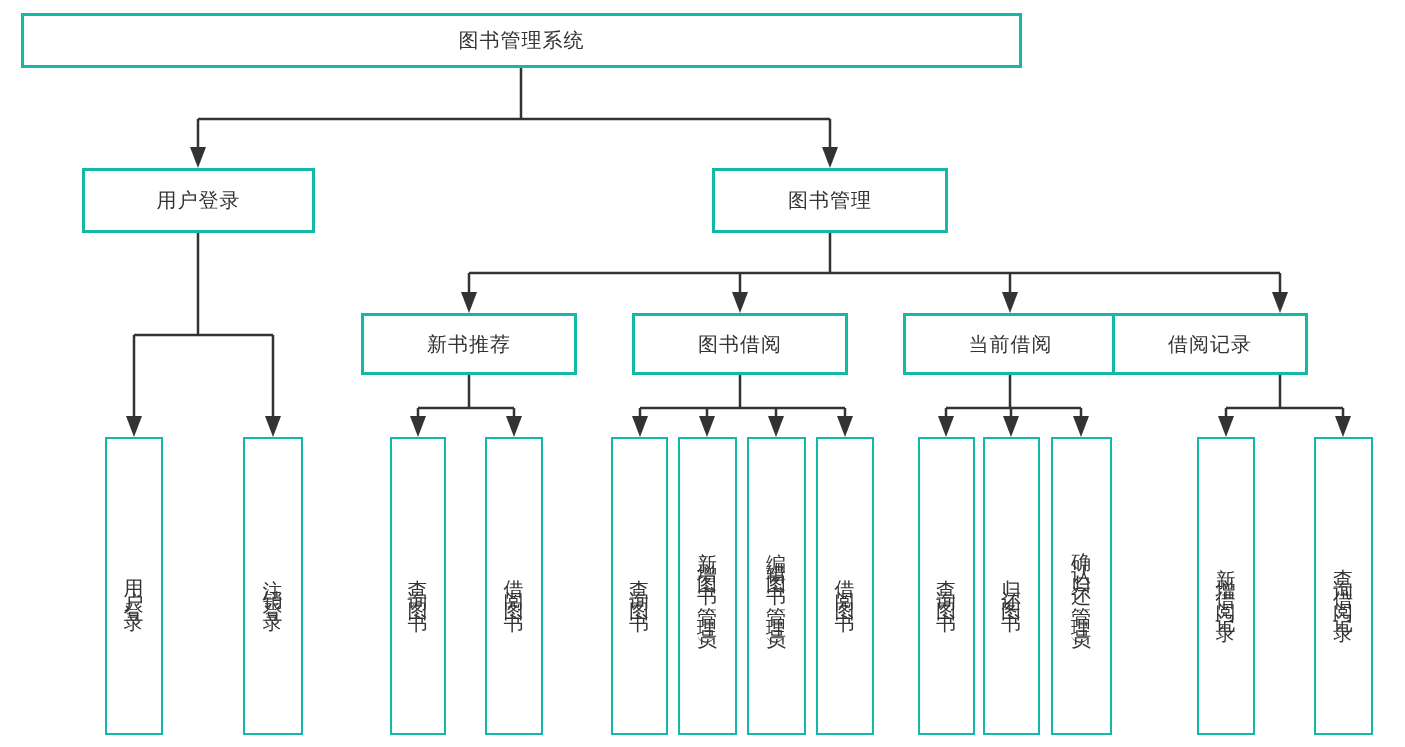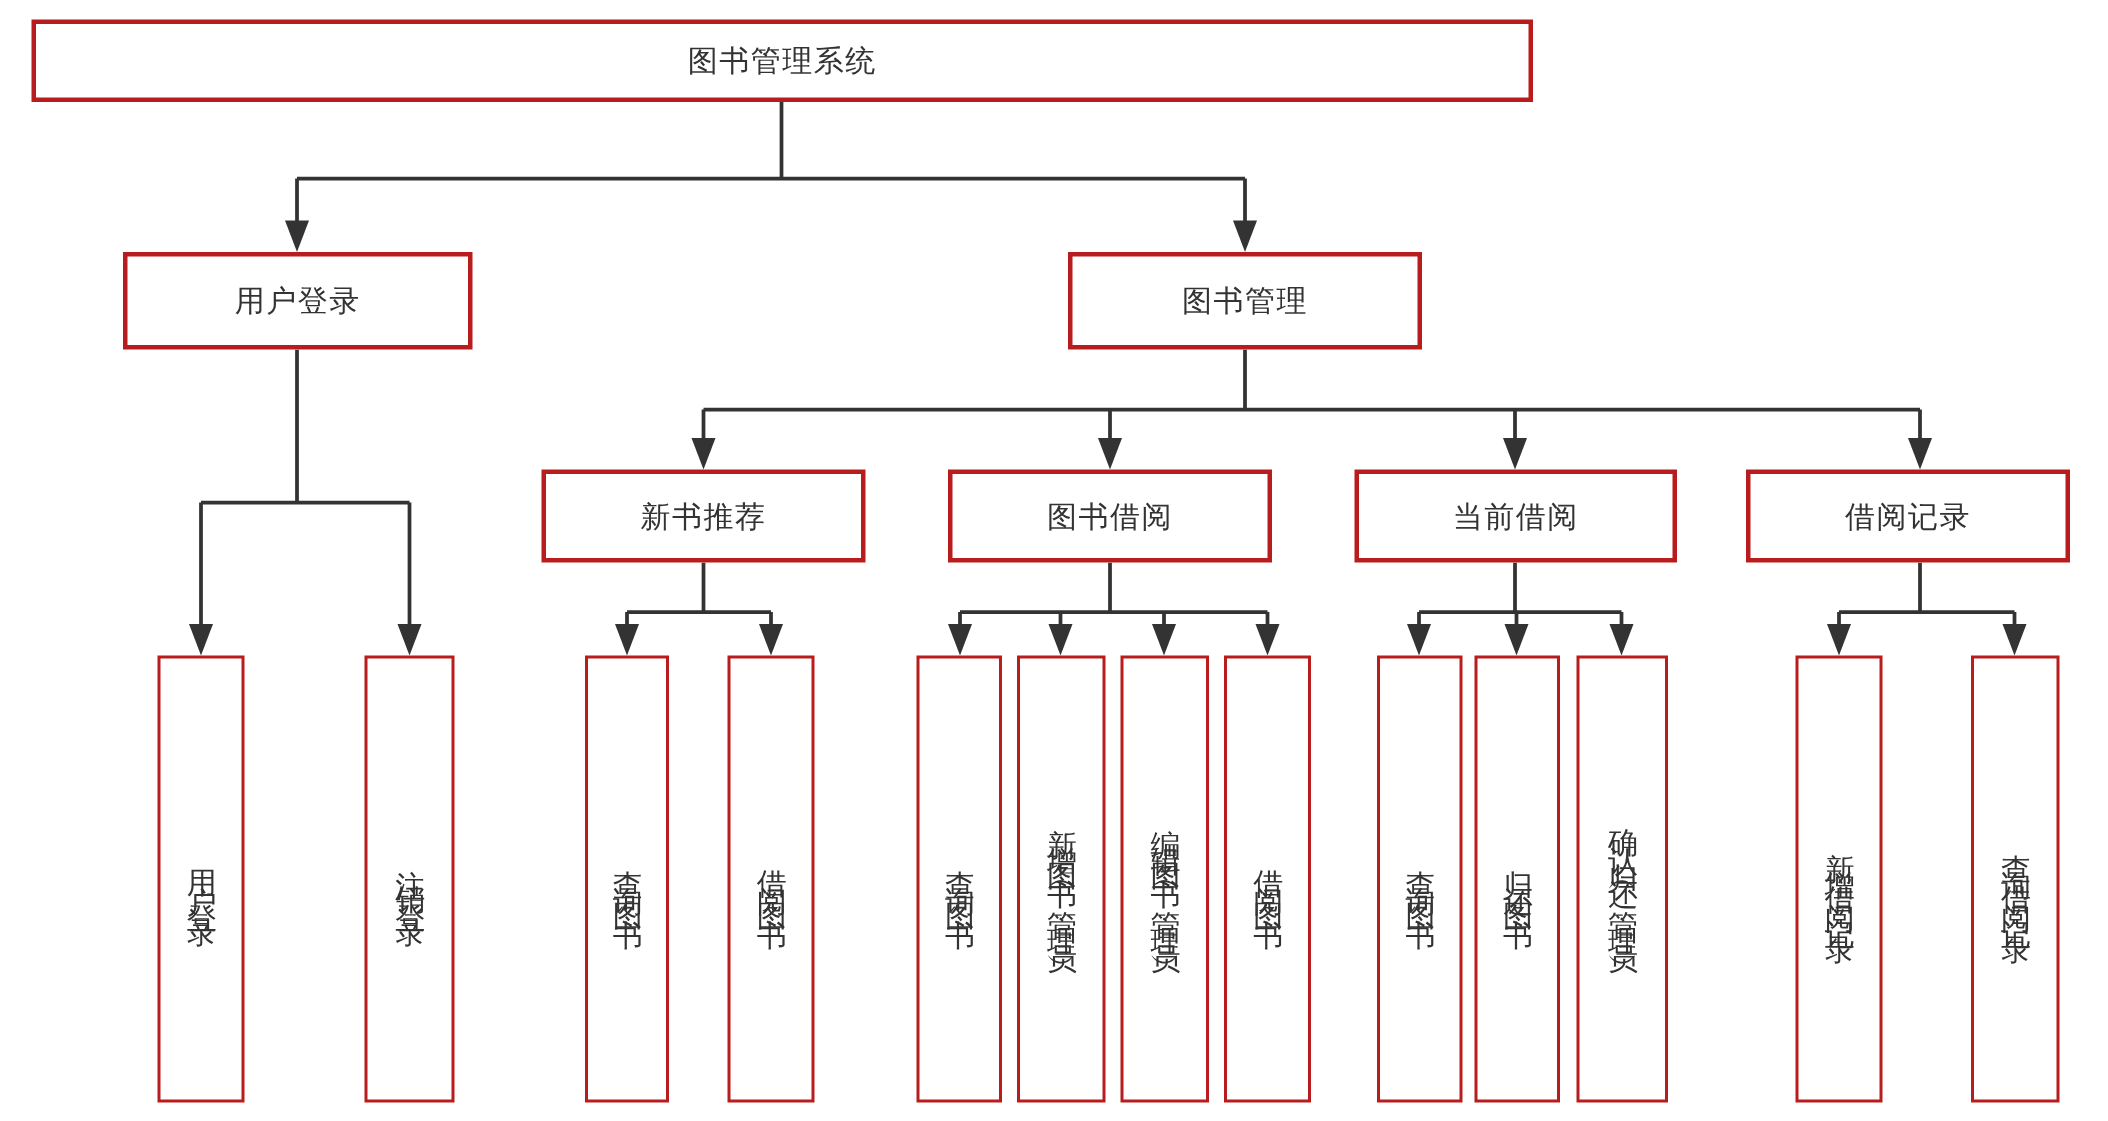--- a/index.html
+++ b/index.html
@@ -11,21 +11,21 @@
     color:#333333;
     overflow:hidden;
   }
   .connectors { position:absolute; left:0; top:0; width:1405px; height:747px; }
   .connectors path { stroke:#333333; stroke-width:2.5; fill:none; }
   .connectors polygon { fill:#333333; stroke:none; }
   .box {
     position:absolute;
     box-sizing:border-box;
     background:#ffffff;
-    border:3px solid #b91c1c;
+    border:3px solid #14b8a6;
     display:flex;
     align-items:center;
     justify-content:center;
   }
   .h-box { font-size:20px; letter-spacing:1px; white-space:nowrap; }
   .v-box { border-width:2.5px; }
   .v-box .v-text {
     writing-mode:vertical-rl;
     text-orientation:mixed;
     font-size:20px;
@@ -119,21 +119,21 @@
 
   <div class="box h-box" style="left:361px; top:313px; width:216px; height:62px;text-align:right;">
     <span>新书推荐</span>
   </div>
   <div class="box h-box" style="left:903px; top:313px; width:215px; height:62px;">
     <span>当前借阅</span>
   </div>
   <div class="box h-box" style="left:632px; top:313px; width:216px; height:62px;">
     <span>图书借阅</span>
   </div>
-  <div class="box h-box" style="left:1164px; top:313px; width:216px; height:62px;">
+  <div class="box h-box" style="left:1112px; top:313px; width:196px; height:62px;">
     <span>借阅记录</span>
   </div>
 
   <div class="box v-box" style="left:105px; top:437px; width:58px; height:298px;">
     <span class="v-text">用户登录</span>
   </div>
   <div class="box v-box" style="left:243px; top:437px; width:60px; height:298px;">
     <span class="v-text">注销登录</span>
   </div>
 

